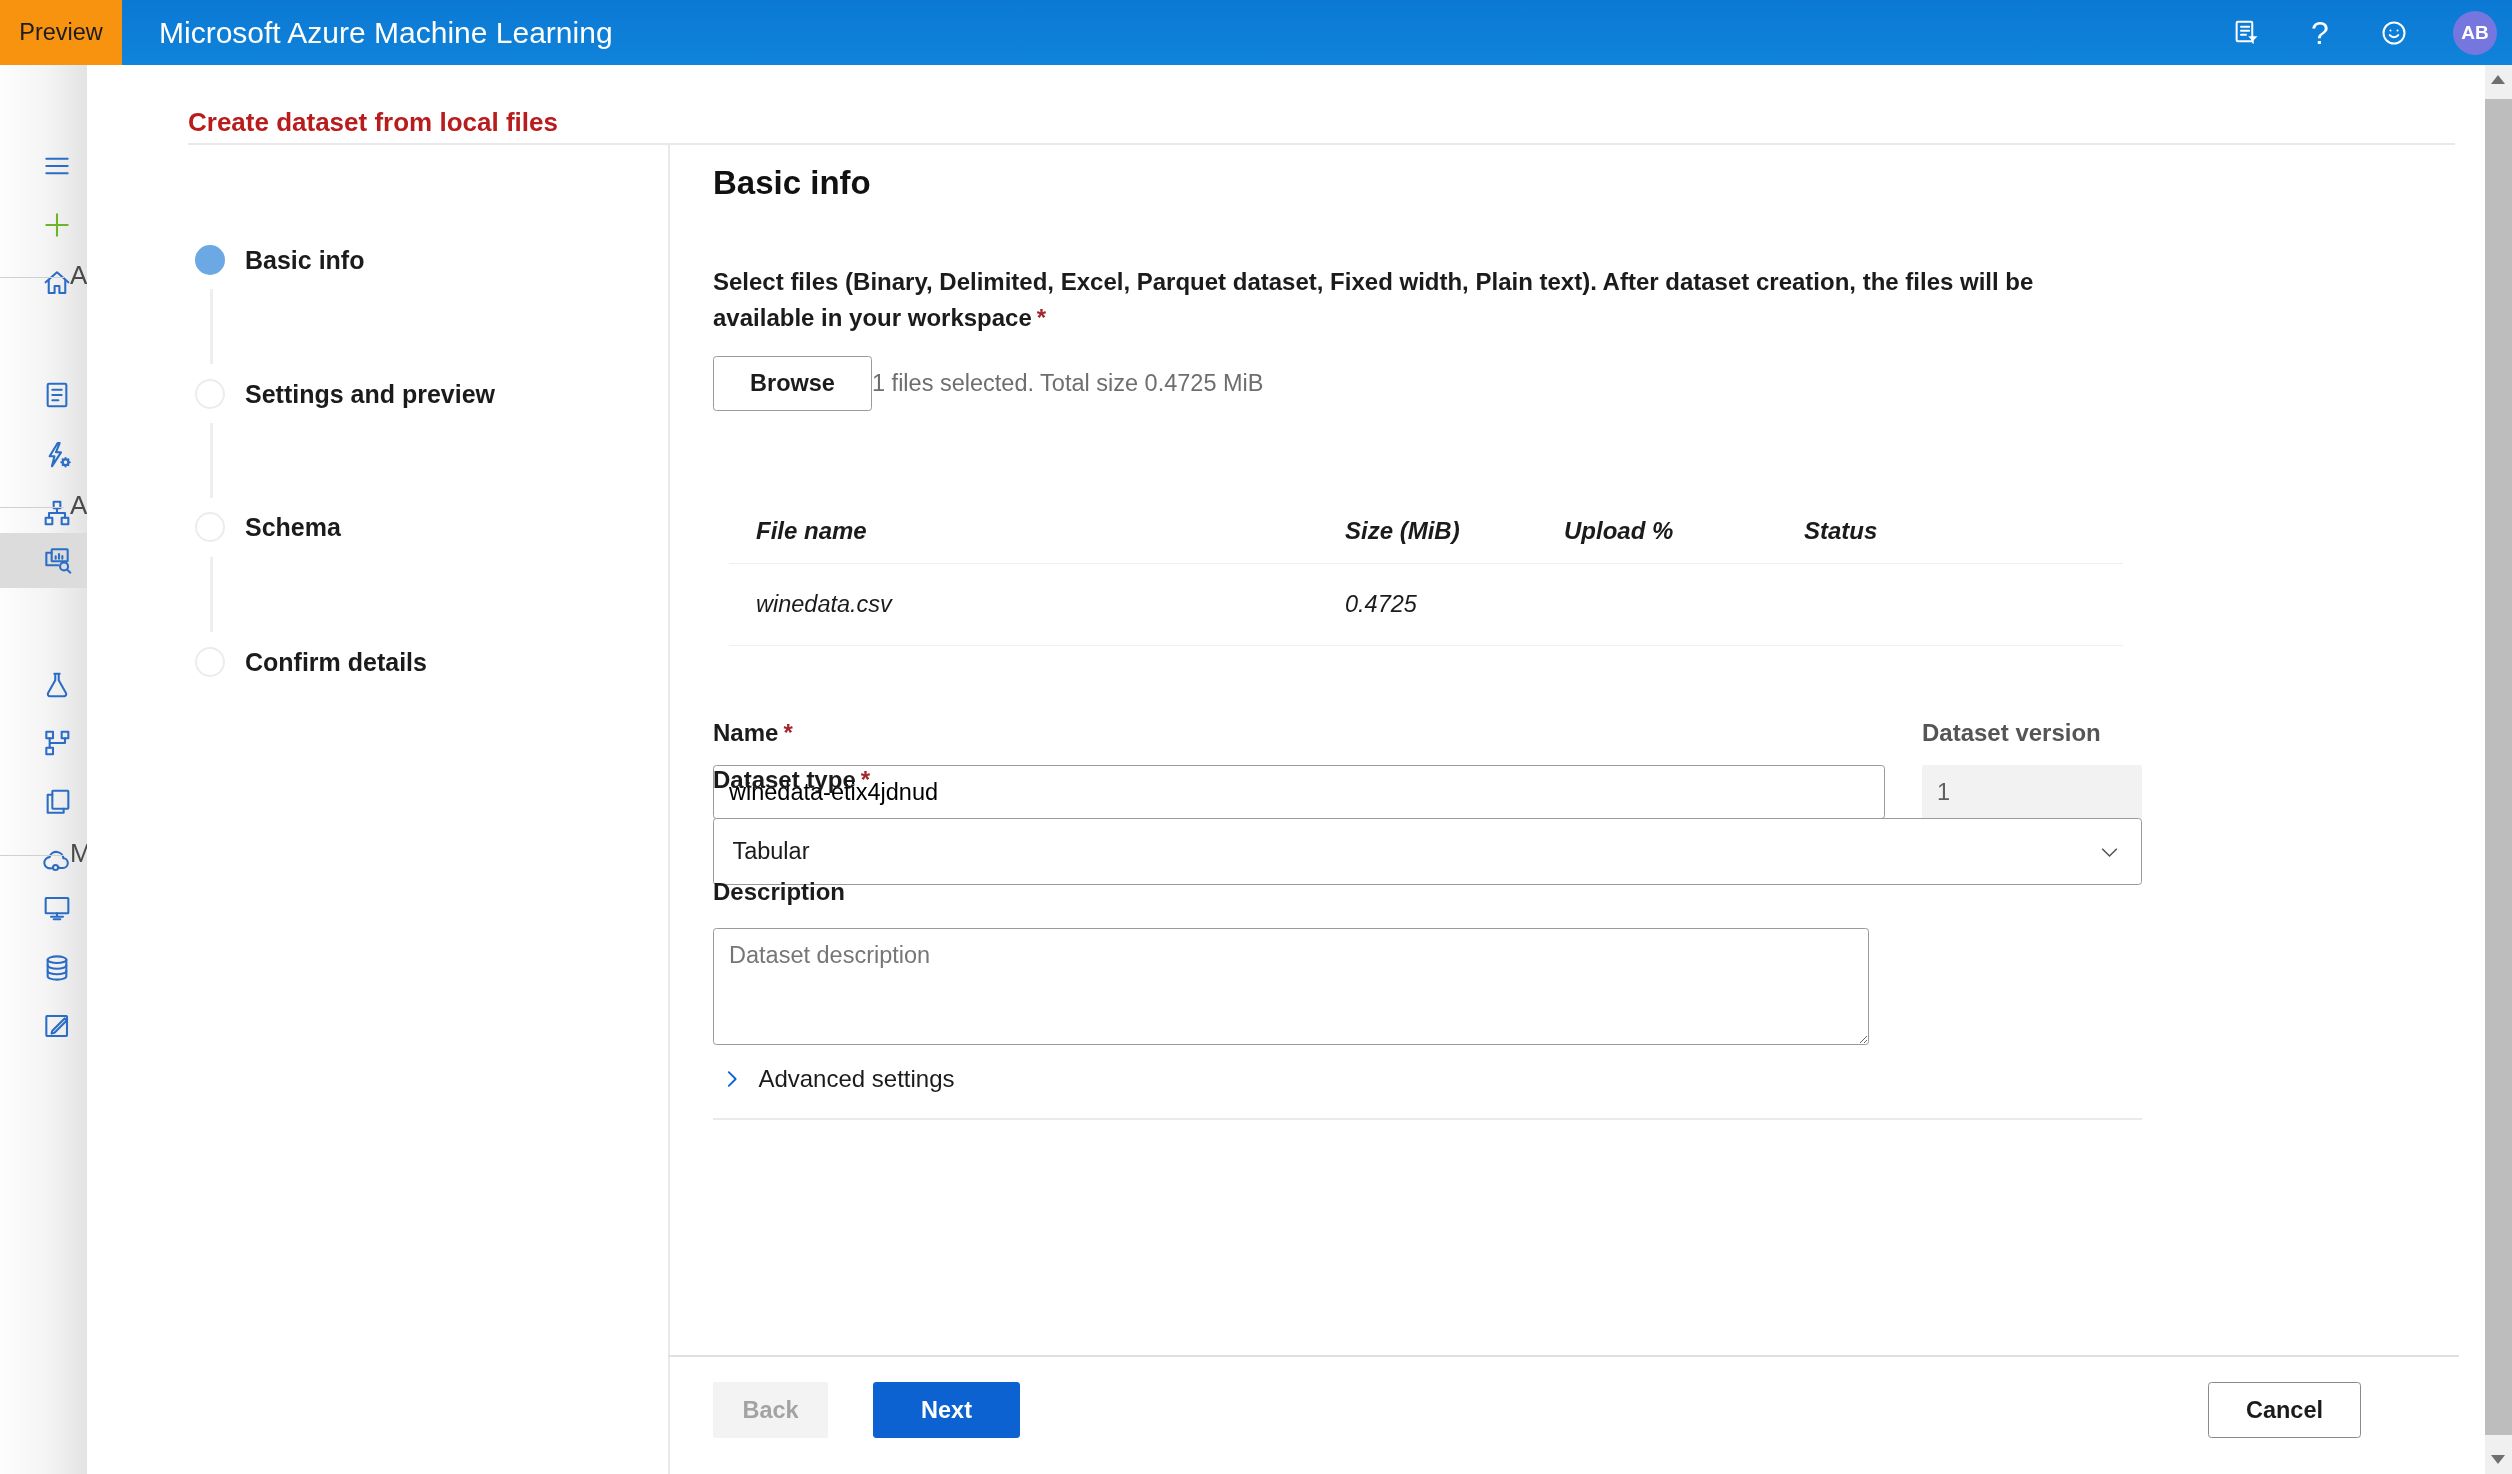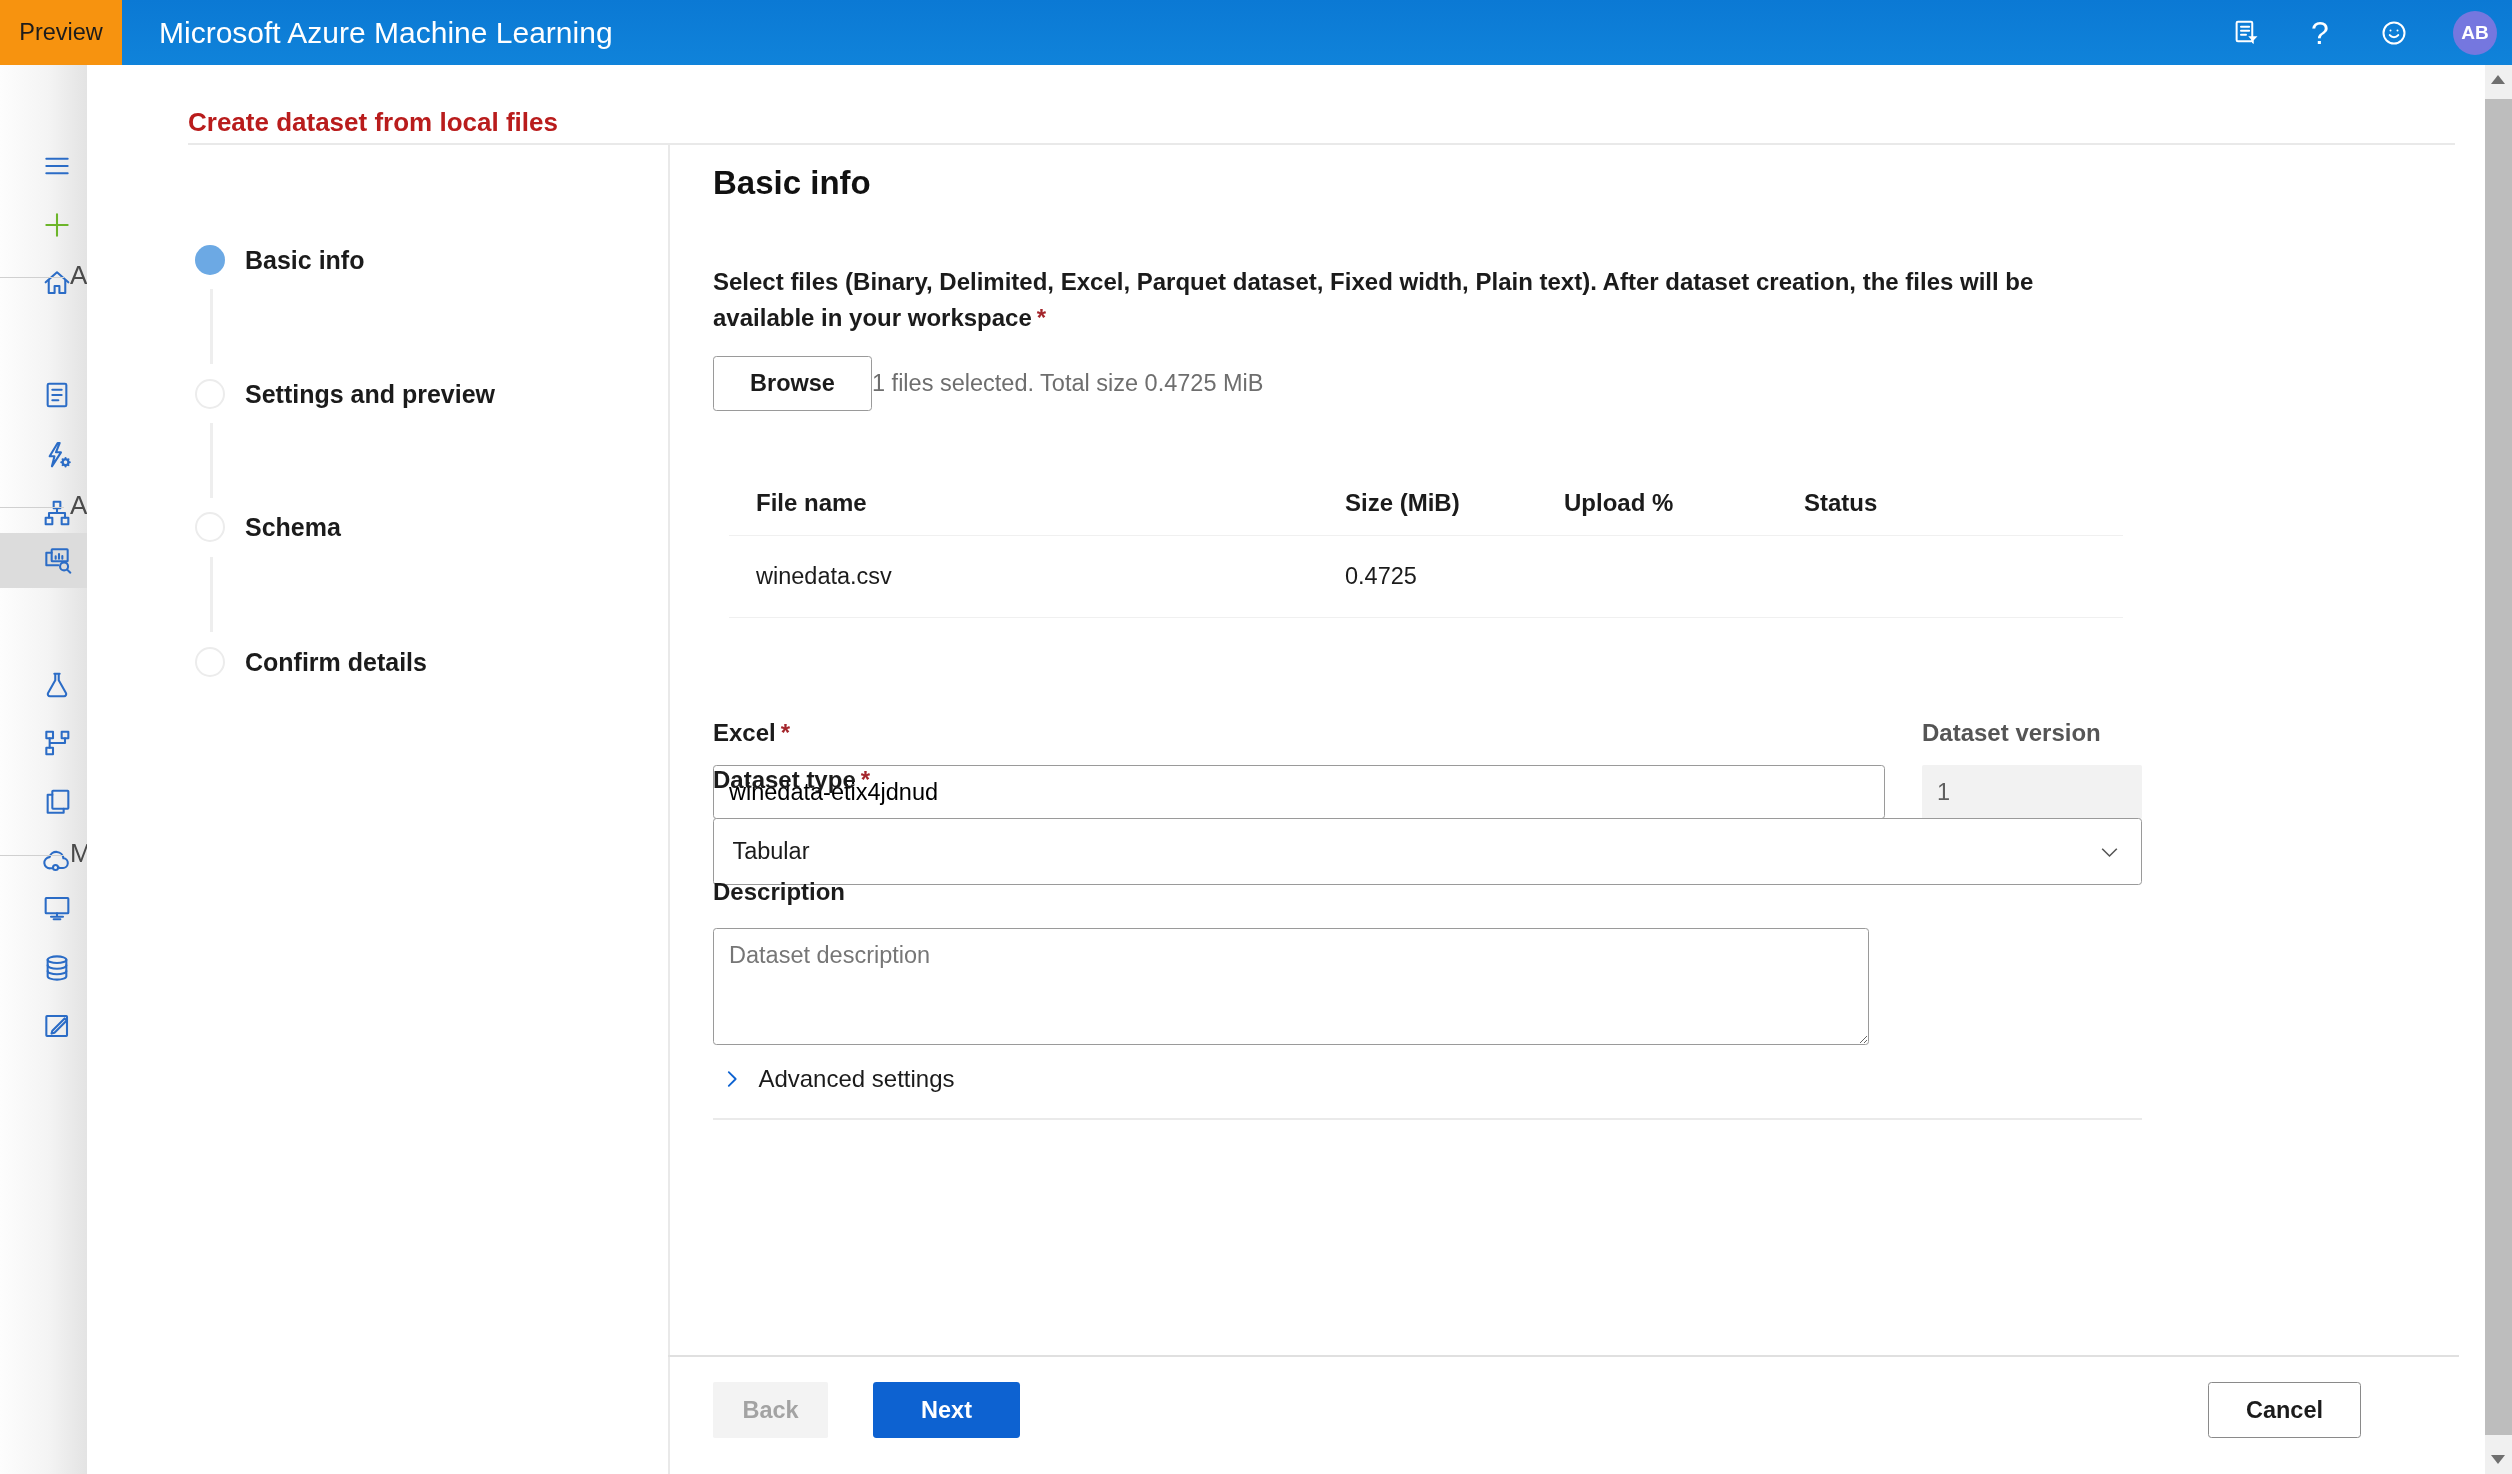--- a/index.html
+++ b/index.html
@@ -49,21 +49,21 @@
   
   .form{position:absolute;left:626px;top:0;width:1429px;height:1409px;}
   .form-heading{position:absolute;left:0;top:99px;font-size:33px;font-weight:700;color:#111;margin:0;}
   .select-files{position:absolute;left:0;top:199px;width:1391px;font-size:24px;font-weight:700;line-height:36px;margin:0;}
   .req{color:var(--required-red,#a4262c);font-weight:700;margin-left:5px;}
   .browse-row{position:absolute;left:0;top:291px;display:flex;align-items:center;}
   .browse-btn{width:159px;height:55px;background:#fff;border:1.7px solid #9a9a9a;border-radius:3.4px;
               font-family:inherit;font-size:23.5px;font-weight:700;color:#1b1b1b;cursor:pointer;}
   .files-selected{font-size:23.5px;color:#6e6e6e;}
 
-  .file-table{position:absolute;left:16px;top:405px;width:1394px;}
+  .file-table{position:absolute;left:16px;top:433px;width:1394px;font-style:italic;}
   .ft-row{display:grid;grid-template-columns:616px 219px 240px 1fr;align-items:center;}
   .ft-head{height:65px;border-bottom:1.7px solid #f0f0f0;}
   .ft-head .ft-cell{font-size:24px;font-weight:700;}
   .ft-data{height:81px;border-bottom:1.7px solid #f0f0f0;}
   .ft-data .ft-cell{font-size:23.5px;font-weight:400;color:#1b1b1b;}
   .ft-cell:first-child{padding-left:27px;}
 
   .field-label{font-size:24px;font-weight:700;color:#1b1b1b;}
   .name-row{position:absolute;left:0;top:654px;width:1429px;}
   .name-field{position:absolute;left:0;top:0;width:1172px;}
@@ -292,21 +292,21 @@
         <div class="ft-row ft-data">
           <span class="ft-cell">winedata.csv</span>
           <span class="ft-cell">0.4725</span>
           <span class="ft-cell"></span>
           <span class="ft-cell"></span>
         </div>
       </div>
 
       <div class="name-row">
         <div class="name-field">
-          <label class="field-label"><span>Excel</span><span class="req">*</span></label>
+          <label class="field-label"><span>Name</span><span class="req">*</span></label>
           <input class="text-input" type="text" value="winedata-etix4jdnud" style="">
         </div>
         <div class="version-field">
           <label class="field-label">Dataset version</label>
           <input class="disabled-input" type="text" disabled="" value="1" style="">
         </div>
       </div>
 
       <label class="field-label type-label"><span>Dataset type</span><span class="req">*</span></label>
       <div class="dropdown">

